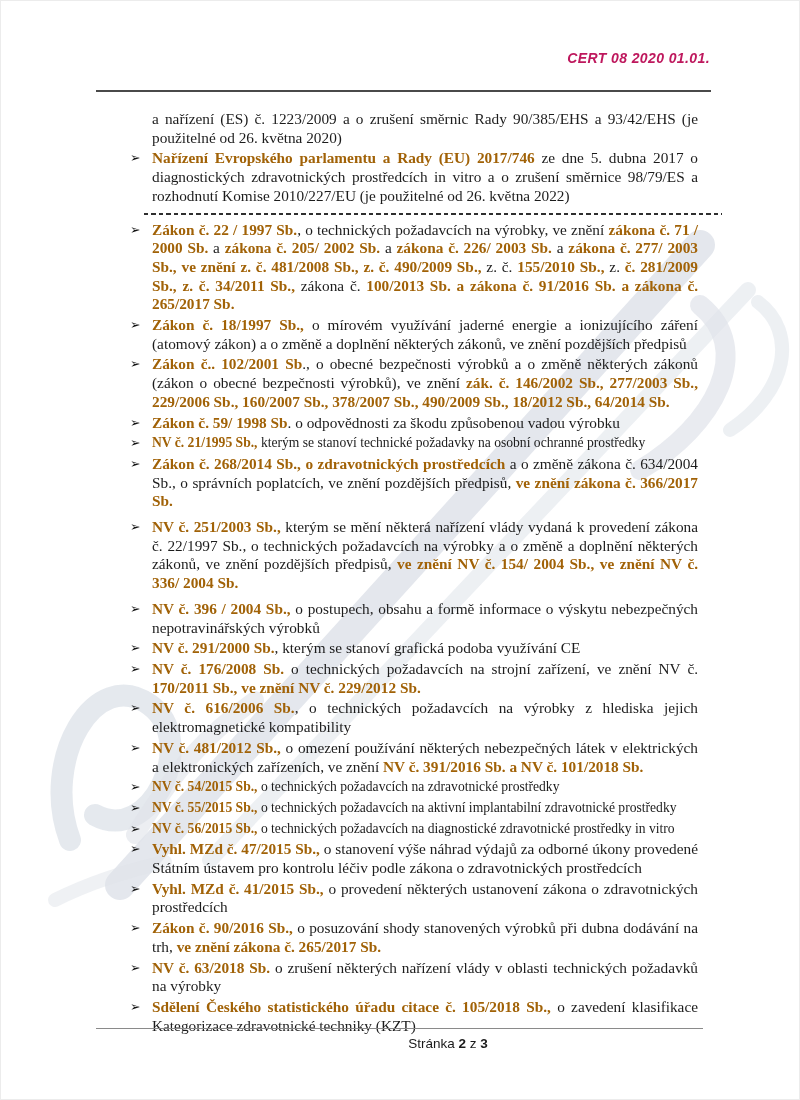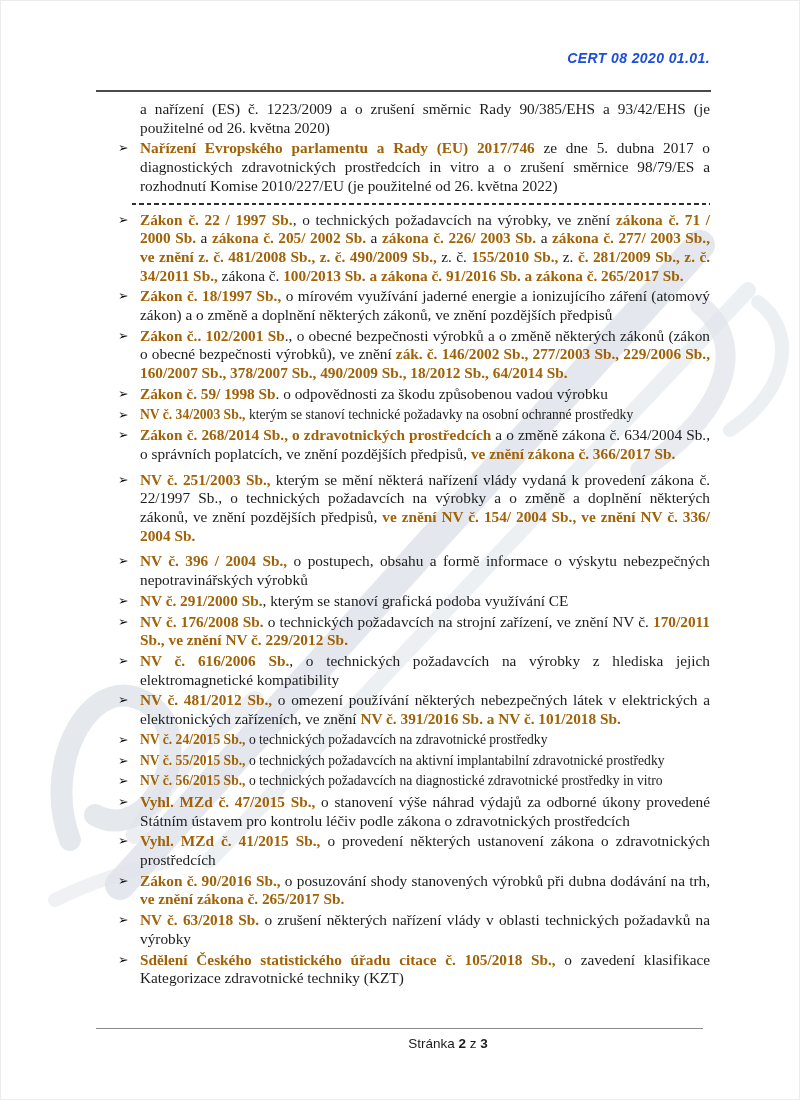--- a/index.html
+++ b/index.html
@@ -13,31 +13,31 @@
     color:#1c1c1c;
   }
   
   .watermark{
     position:absolute;left:0;top:0;width:800px;height:1100px;
     z-index:0;pointer-events:none;
   }
   .header-code{
     position:absolute;top:50px;right:90px;z-index:2;
     font-family:"Liberation Sans","DejaVu Sans",sans-serif;
-    font-style:italic;font-weight:bold;font-size:14px;color:#1d4ed8;
+    font-style:italic;font-weight:bold;font-size:14px;color:#be185d;
     letter-spacing:.4px;
   }
   .header-rule{
     position:absolute;left:96px;top:90px;width:615px;height:0;
     border-top:2px solid #4a4a4a;z-index:2;
   }
   .content{
     position:absolute;left:118px;top:98px;width:592px;z-index:1;
   }
-  .legal-list{list-style:none;margin:0;padding:0;}
+  .legal-list{list-style:none;margin:12px;padding:0;}
   .legal-item{
     display:flex;align-items:flex-start;
     margin-top:2px;
     font-size:15.3px;line-height:18.7px;
     text-align:justify;
   }
   .legal-item.small{font-size:13.6px;line-height:17.6px;}
   .legal-item.gap{margin-top:7px;}
   .bullet{
     flex:0 0 22px;width:22px;
@@ -104,21 +104,21 @@
         <li class="legal-item">
           <span class="bullet">➢</span>
           <span class="item-text"><span class="b">Zákon č.. 102/2001 Sb</span><span>., o obecné bezpečnosti výrobků a o změně některých zákonů (zákon o obecné bezpečnosti výrobků), ve znění </span><span class="b">zák. č. 146/2002 Sb., 277/2003 Sb., 229/2006 Sb., 160/2007 Sb., 378/2007 Sb., 490/2009 Sb., 18/2012 Sb., 64/2014 Sb.</span></span>
         </li>
         <li class="legal-item">
           <span class="bullet">➢</span>
           <span class="item-text"><span class="b">Zákon č. 59/ 1998 Sb</span><span>. o odpovědnosti za škodu způsobenou vadou výrobku</span></span>
         </li>
         <li class="legal-item small">
           <span class="bullet">➢</span>
-          <span class="item-text"><span class="b">NV č. 34/2003 Sb.,</span><span> kterým se stanoví technické požadavky na osobní ochranné prostředky</span></span>
+          <span class="item-text"><span class="b">NV č. 21/1995 Sb.,</span><span> kterým se stanoví technické požadavky na osobní ochranné prostředky</span></span>
         </li>
         <li class="legal-item">
           <span class="bullet">➢</span>
           <span class="item-text"><span class="b">Zákon č. 268/2014 Sb., o zdravotnických prostředcích</span><span> a o změně zákona č. 634/2004 Sb., o správních poplatcích, ve znění pozdějších předpisů, </span><span class="b">ve znění zákona č. 366/2017 Sb.</span></span>
         </li>
         <li class="legal-item gap">
           <span class="bullet">➢</span>
           <span class="item-text"><span class="b">NV č. 251/2003 Sb.,</span><span> kterým se mění některá nařízení vlády vydaná k provedení zákona č. 22/1997 Sb., o technických požadavcích na výrobky a o změně a doplnění některých zákonů, ve znění pozdějších předpisů, </span><span class="b">ve znění NV č. 154/ 2004 Sb., ve znění NV č. 336/ 2004 Sb.</span></span>
         </li>
         <li class="legal-item gap">
@@ -136,21 +136,21 @@
         <li class="legal-item">
           <span class="bullet">➢</span>
           <span class="item-text"><span class="b">NV č. 616/2006 Sb.</span><span>, o technických požadavcích na výrobky z hlediska jejich elektromagnetické kompatibility</span></span>
         </li>
         <li class="legal-item">
           <span class="bullet">➢</span>
           <span class="item-text"><span class="b">NV č. 481/2012 Sb.,</span><span> o omezení používání některých nebezpečných látek v elektrických a elektronických zařízeních, ve znění </span><span class="b">NV č. 391/2016 Sb. a NV č. 101/2018 Sb.</span></span>
         </li>
         <li class="legal-item small">
           <span class="bullet">➢</span>
-          <span class="item-text"><span class="b">NV č. 24/2015 Sb.,</span><span> o technických požadavcích na zdravotnické prostředky</span></span>
+          <span class="item-text"><span class="b">NV č. 54/2015 Sb.,</span><span> o technických požadavcích na zdravotnické prostředky</span></span>
         </li>
         <li class="legal-item small">
           <span class="bullet">➢</span>
           <span class="item-text"><span class="b">NV č. 55/2015 Sb.,</span><span> o technických požadavcích na aktivní implantabilní zdravotnické prostředky</span></span>
         </li>
         <li class="legal-item small">
           <span class="bullet">➢</span>
           <span class="item-text"><span class="b">NV č. 56/2015 Sb.,</span><span> o technických požadavcích na diagnostické zdravotnické prostředky in vitro</span></span>
         </li>
         <li class="legal-item">

